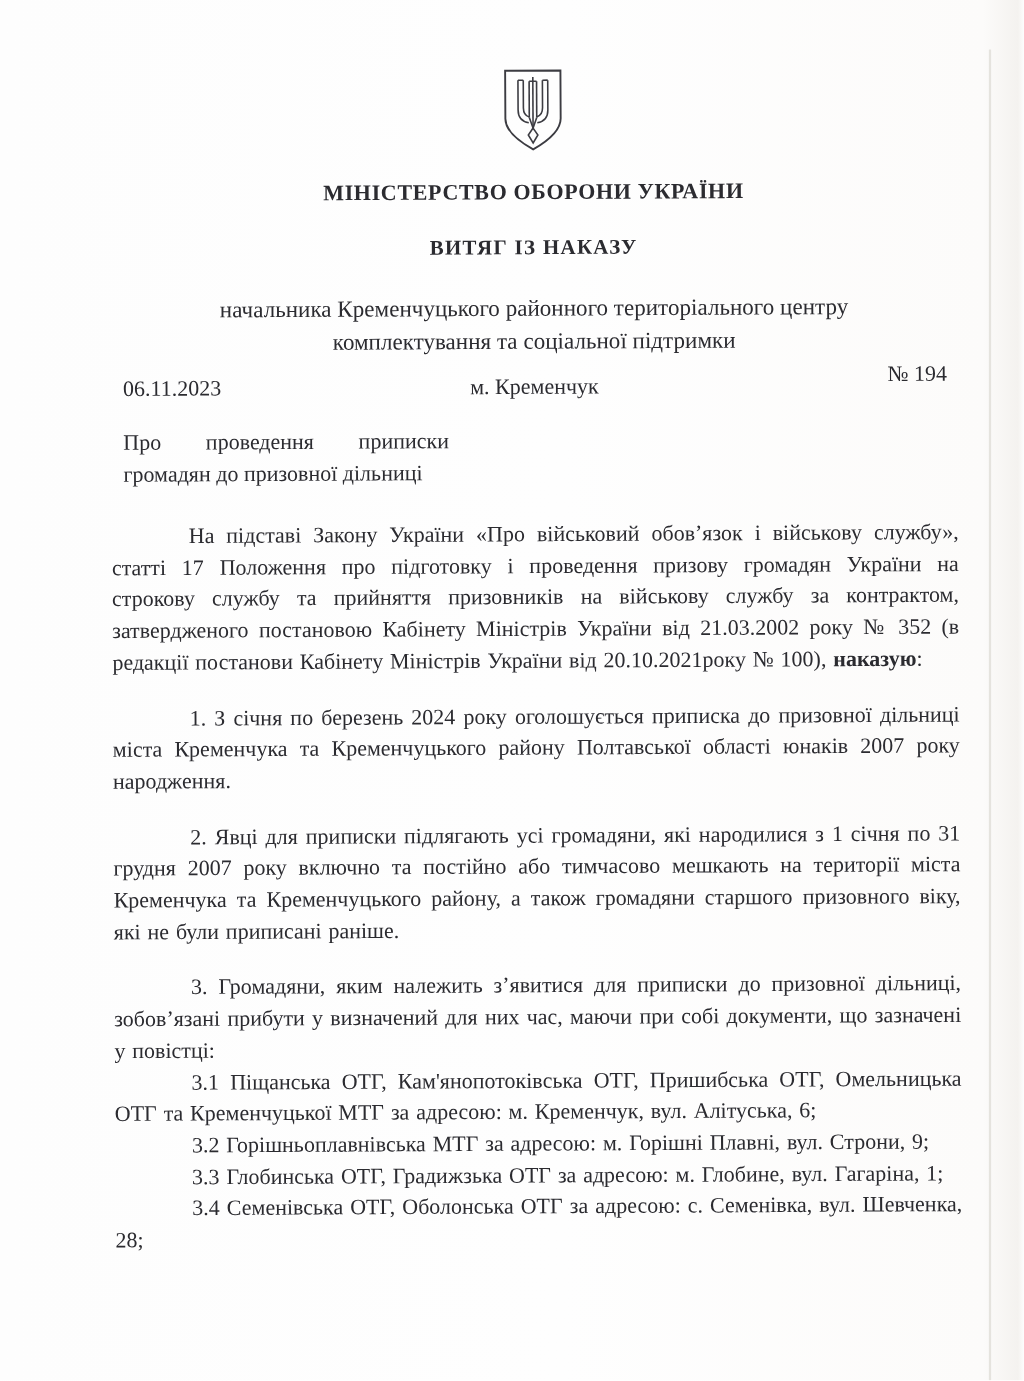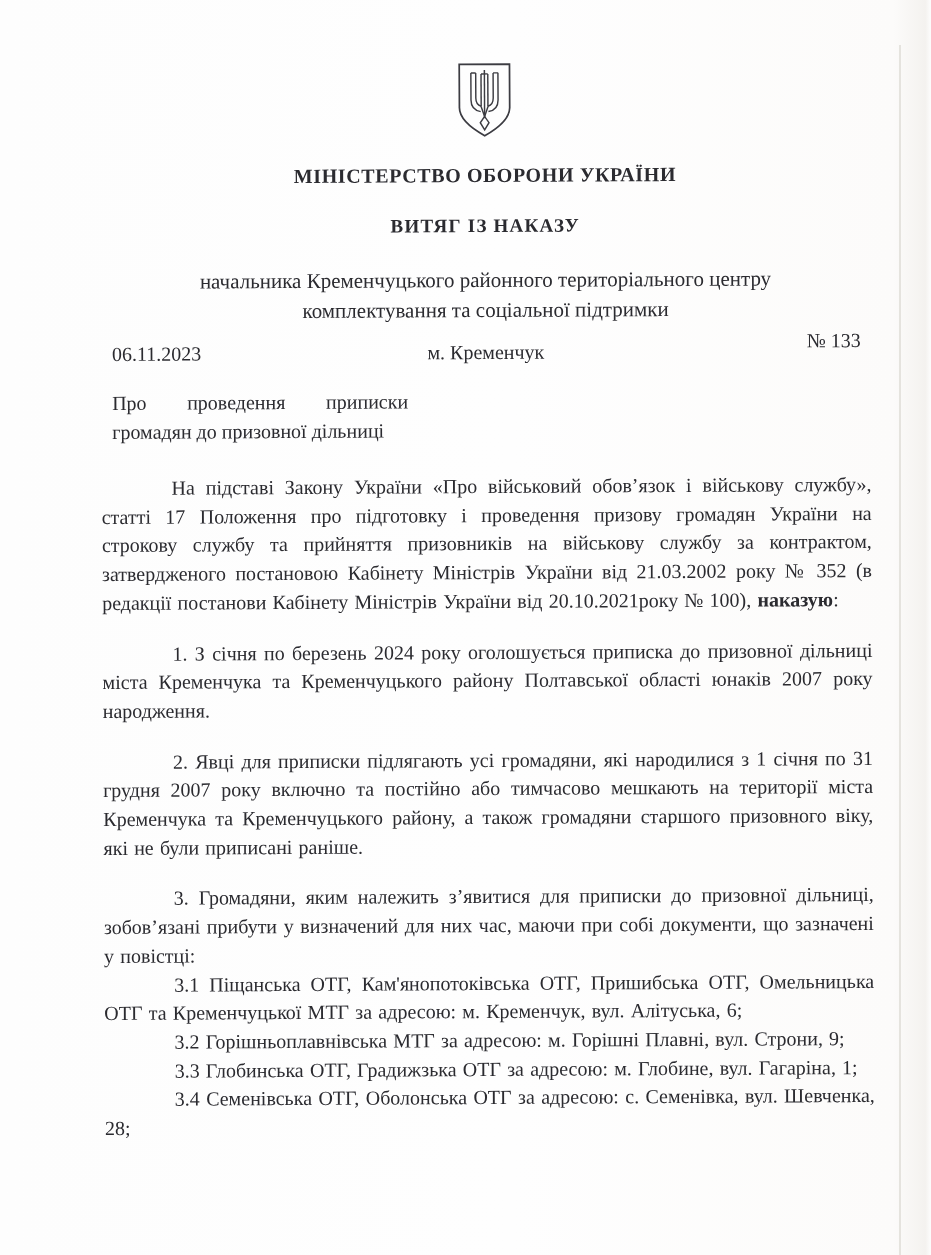--- a/index.html
+++ b/index.html
@@ -128,21 +128,21 @@
     <div class="doc-type">ВИТЯГ ІЗ НАКАЗУ</div>
 
     <div class="issuer">
       <div>начальника Кременчуцького районного територіального центру</div>
       <div>комплектування та соціальної підтримки</div>
     </div>
 
     <div class="meta-row">
       <span class="meta-date">06.11.2023</span>
       <span class="meta-place">м. Кременчук</span>
-      <span class="meta-number">№ 133</span>
+      <span class="meta-number">№ 194</span>
     </div>
 
     <div class="subject">
       <div class="subject-l1">Про проведення приписки</div>
       <div>громадян до призовної дільниці</div>
     </div>
 
     <div class="body-text">
       <p class="preamble"><span>На підставі Закону України «Про військовий обов’язок і військову службу», статті 17 Положення про підготовку і проведення призову громадян України на строкову службу та прийняття призовників на військову службу за контрактом, затвердженого постановою Кабінету Міністрів України від 21.03.2002 року № 352 (в редакції постанови Кабінету Міністрів України від 20.10.2021року № 100), </span><b>наказую</b><span>:</span></p>
 

